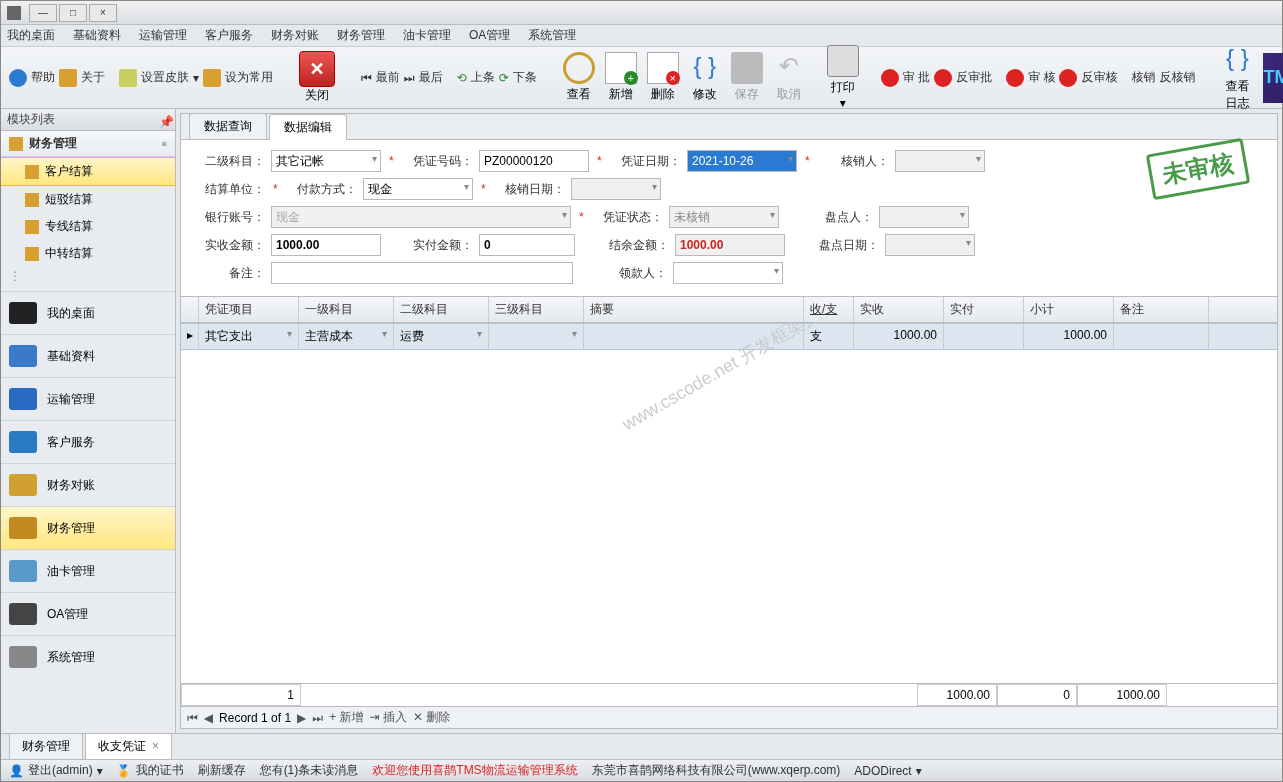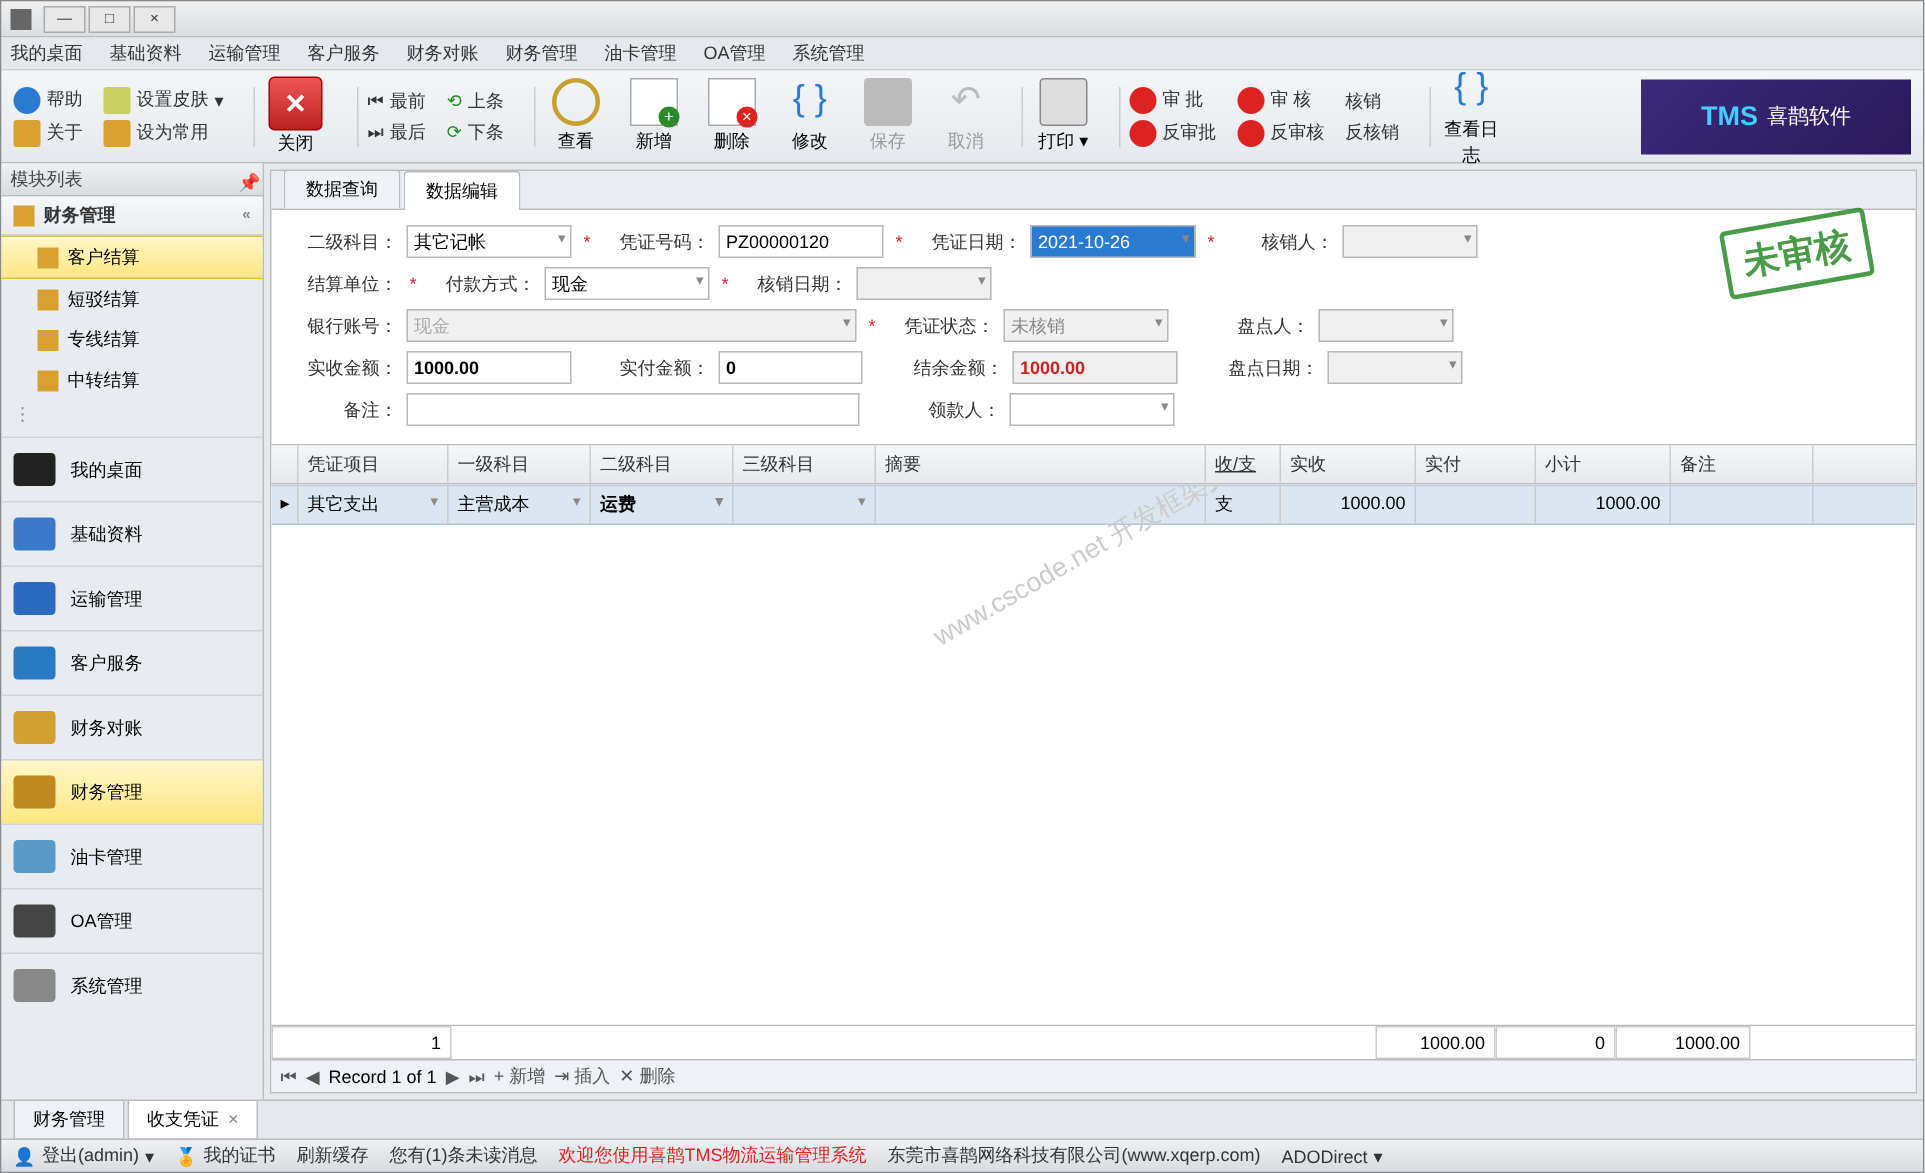--- a/index.html
+++ b/index.html
@@ -6,21 +6,21 @@
 body { background: #d6dce0; overflow: hidden; }
 .window { width: 1283px; height: 782px; background: #e5e9ed; border: 1px solid #888; display: flex; flex-direction: column; }
 .titlebar { height: 24px; background: linear-gradient(#f0f0f0,#dadee3); display: flex; align-items: center; padding: 0 6px; font-size: 12px; color: #333; border-bottom: 1px solid #bbb; }
 .titlebar .icon { width: 14px; height: 14px; margin-right: 6px; background: #666; }
 .titlebar .title { flex: 1; }
 .winbtns { display: flex; gap: 0; }
 .winbtn { width: 28px; height: 18px; border: 1px solid #aaa; background: #e8e8e8; margin-left: 2px; display: flex; align-items: center; justify-content: center; font-size: 10px; cursor: pointer; }
 .menubar { height: 22px; background: #e5e9ed; display: flex; align-items: center; padding: 0 6px; font-size: 12px; color: #333; gap: 18px; border-bottom: 1px solid #ccc; }
 .menubar span { cursor: pointer; }
 .toolbar { height: 62px; background: linear-gradient(#f3f5f8,#e5e9ed); display: flex; align-items: center; padding: 0 8px; border-bottom: 1px solid #bbb; font-size: 12px; }
-.tb-col { display: flex; flex-direction: column; gap: 4px; margin-right: 14px; }
+.tb-col { display: flex; flex-direction: row; gap: 4px; margin-right: 14px; }
 .tb-item { display: flex; align-items: center; gap: 4px; cursor: pointer; color: #333; white-space: nowrap; }
 .tb-ico { width: 18px; height: 18px; display: inline-block; border-radius: 2px; }
 .tb-closewrap { width: 42px; text-align: center; margin-right: 14px; }
 .tb-closebtn { width: 36px; height: 36px; background: #d92; border: 1px solid #a00; border-radius: 4px; display: flex; align-items: center; justify-content: center; color:#fff; font-size: 18px; font-weight: bold; margin: 0 auto; cursor:pointer; background: linear-gradient(#e55,#b22); }
 .tb-big { width: 42px; text-align: center; margin-right: 10px; }
 .tb-bigicon { width: 32px; height: 32px; margin: 0 auto 2px; display: block; }
 .tb-lbl { font-size: 12px; }
 .brand { margin-left: auto; width: 180px; height: 50px; background: linear-gradient(135deg,#3a2a7a,#2a1a5a); color:#fff; display:flex; align-items:center; justify-content:center; font-size: 14px; }
 .brand .tms { color:#4cf; font-weight:bold; margin-right:6px; font-size:18px;text-align:center; }
 .body { flex:1; display:flex; min-height:0; }
@@ -338,21 +338,21 @@
             <div class="gh" style="width: 90px;">小计</div>
             <div class="gh" style="width: 95px;">备注</div>
           </div>
         <div class="gbody">
           <div class="watermark">www.cscode.net
 开发框架文库</div>
           <div class="grow sel" id="grow">
               <div class="gc" style="width:18px">▸</div>
               <div class="gc" style="width: 100px;">其它支出<span class="dd">▾</span></div>
               <div class="gc" style="width: 95px;">主营成本<span class="dd">▾</span></div>
-              <div class="gc" style="width: 95px; font-weight: bold;">运费<span class="dd">▾</span></div>
+              <div class="gc" style="width: 95px;">运费<span class="dd">▾</span></div>
               <div class="gc" style="width: 95px;">
                 <span class="dd">▾</span>
               </div>
               <div class="gc" style="width: 220px;"></div>
               <div class="gc" style="width: 50px;">支</div>
               <div class="gc" style="width: 90px; text-align: right;">1000.00</div>
               <div class="gc" style="width: 80px;"></div>
               <div class="gc" style="width: 90px; text-align: right;">1000.00</div>
               <div class="gc" style="width: 95px;"></div>
             </div>

